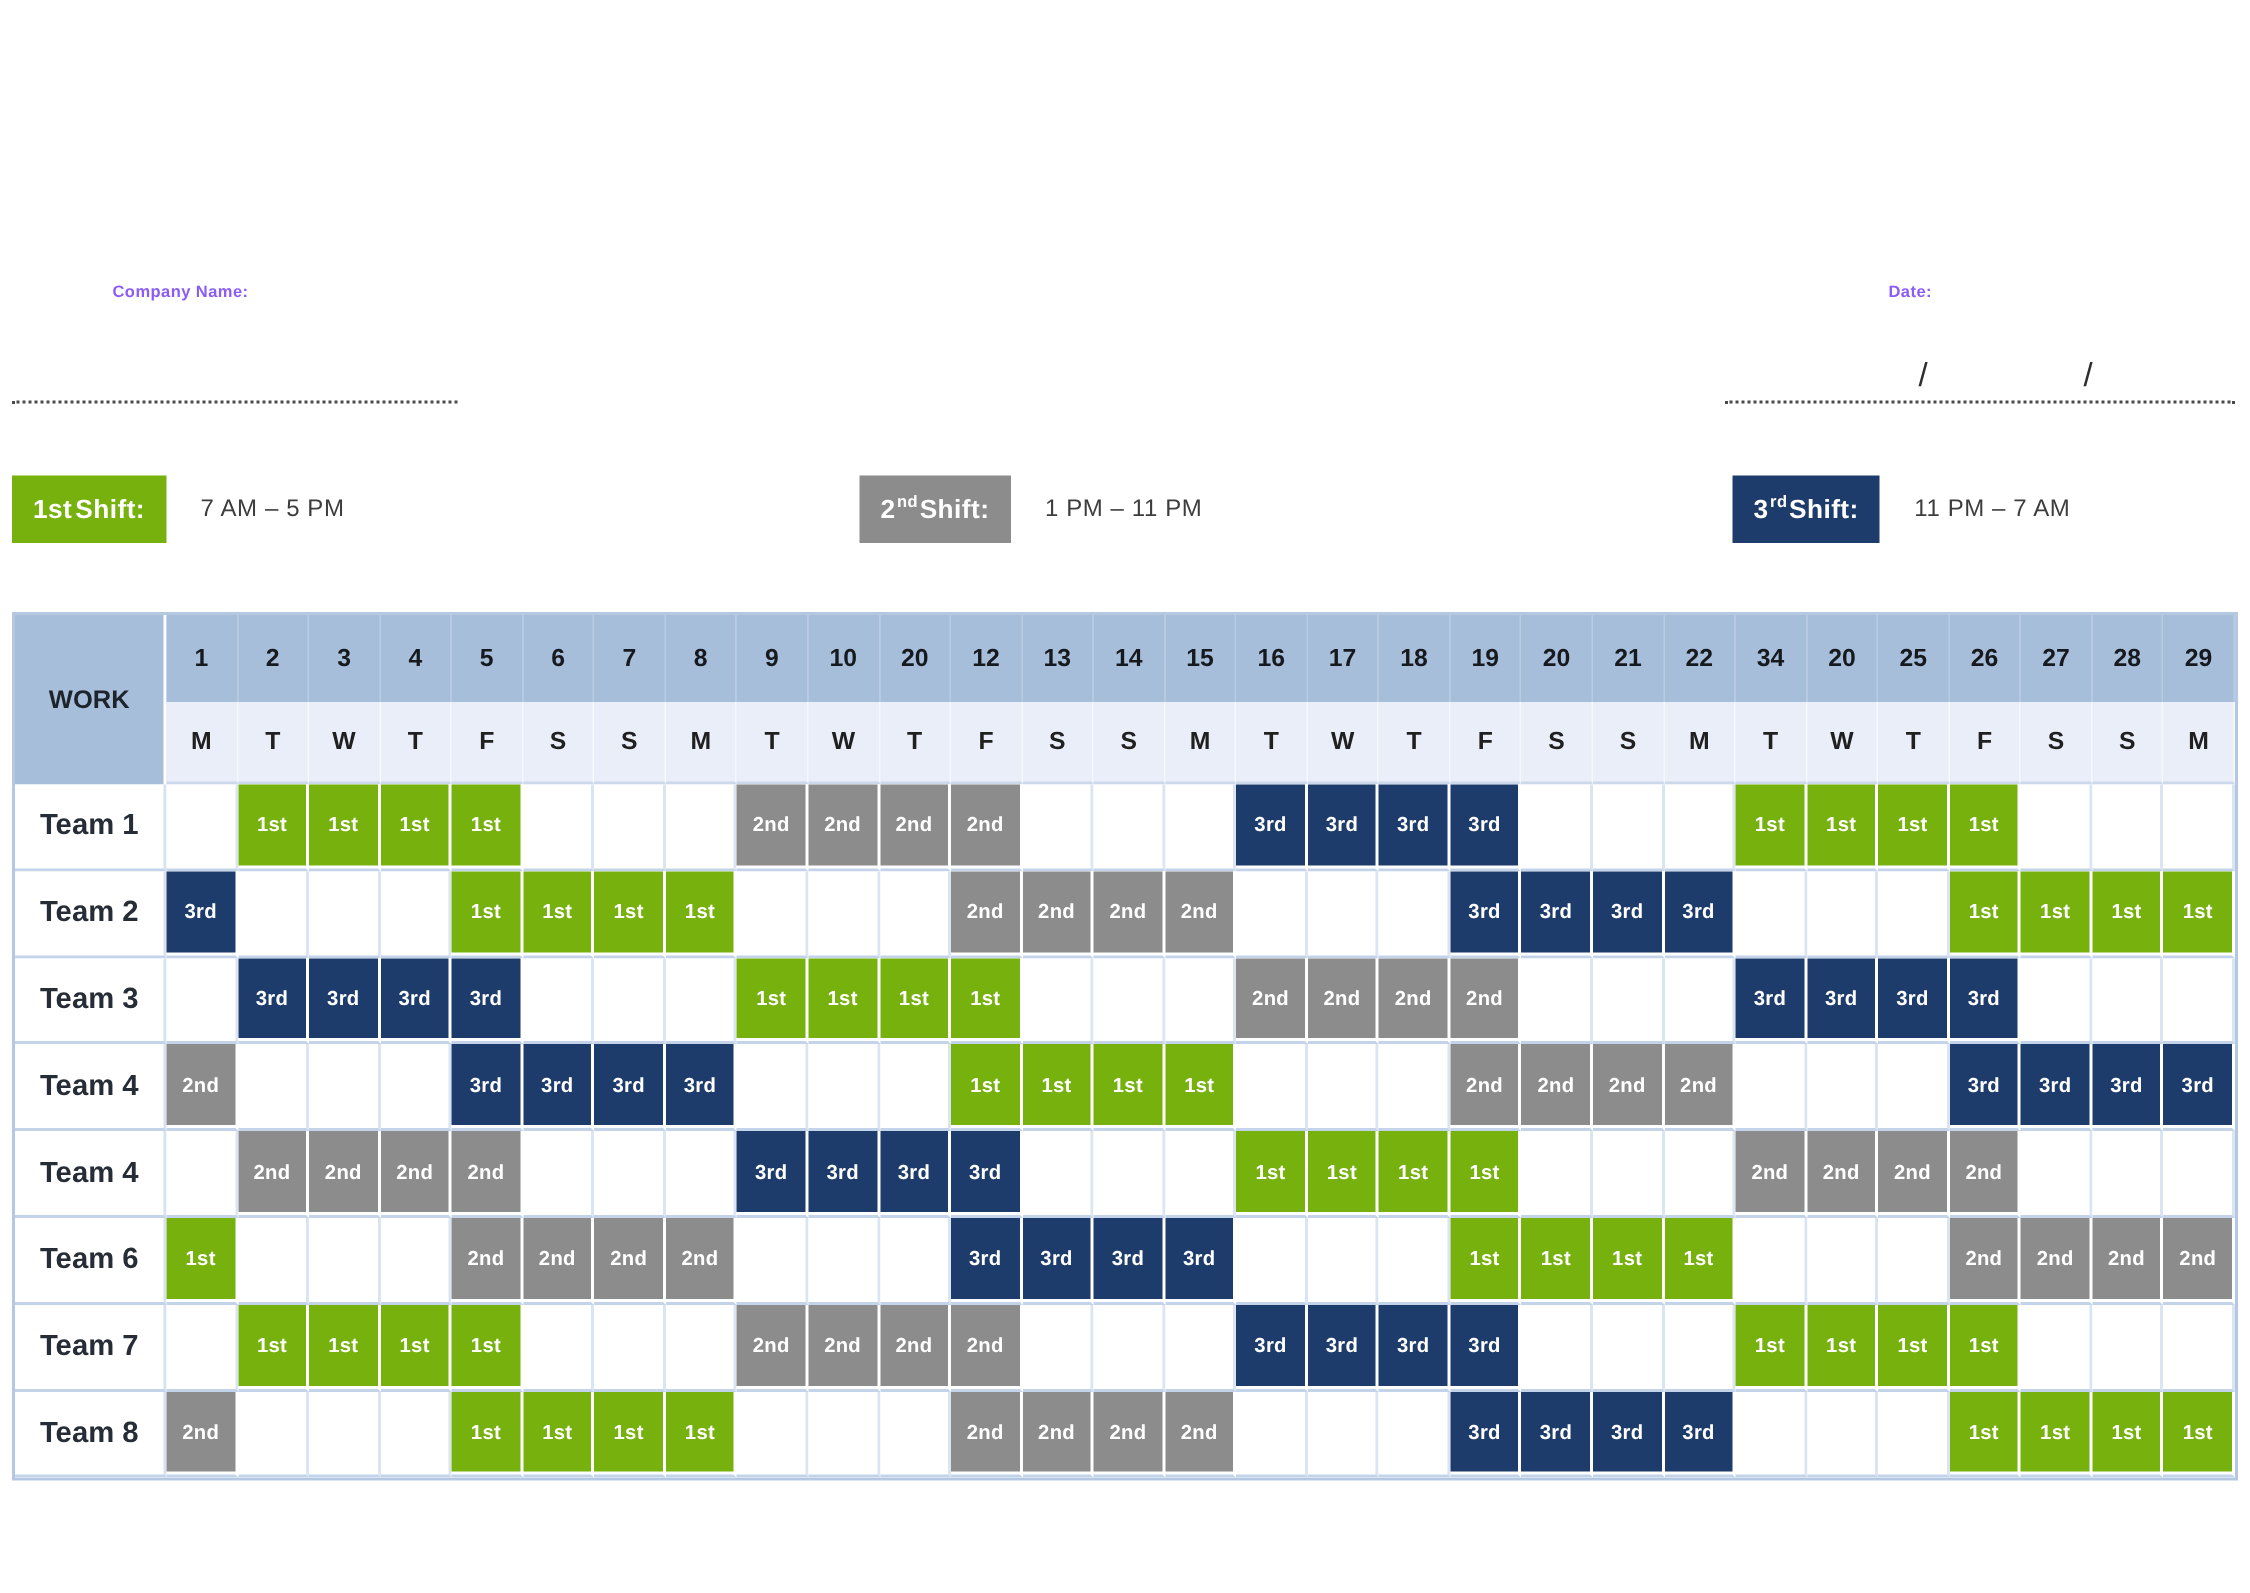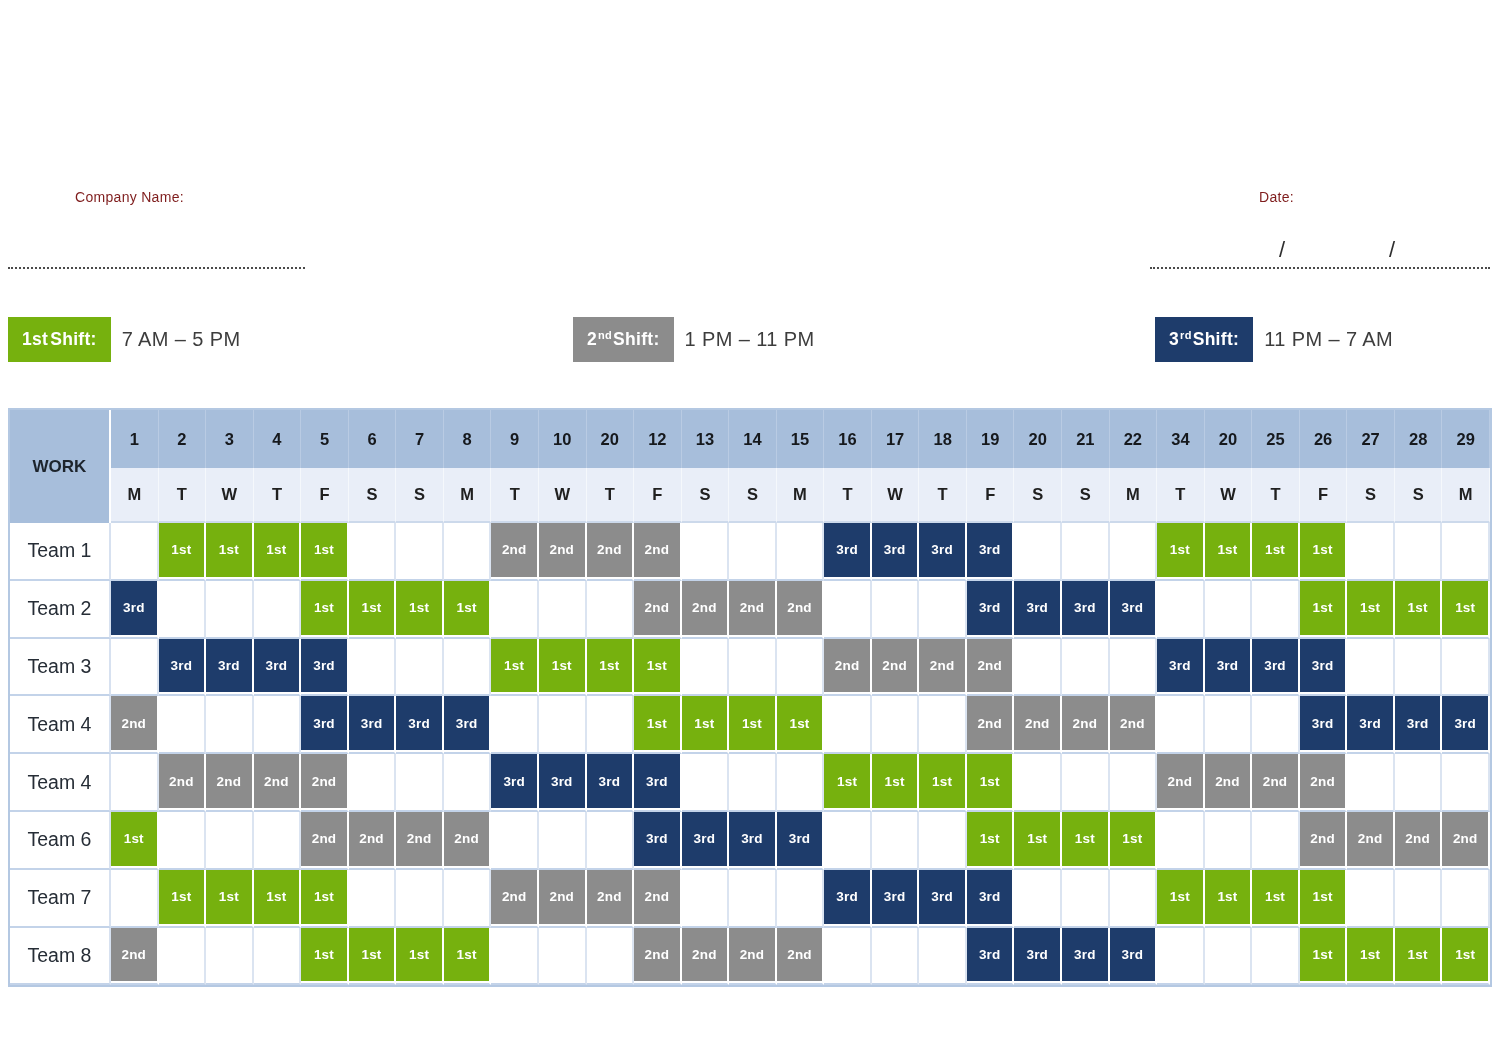--- a/index.html
+++ b/index.html
@@ -3,55 +3,55 @@
 <meta charset="utf-8">
 <style>
   html,body{margin:0;padding:0;background:#fff;}
   .page{position:relative;width:1500px;height:1062px;background:#ffffff;overflow:hidden;
         font-family:"Liberation Sans","DejaVu Sans",sans-serif;color:#222;}
 
   .title{position:absolute;top:76px;left:0;right:0;text-align:center;margin:0;
          font-family:"Liberation Serif","DejaVu Serif",serif;font-weight:700;
          font-size:47px;letter-spacing:1px;color:#0d0d0d;white-space:nowrap;}
 
-  .field-label{position:absolute;font-size:14px;font-weight:400;color:#7f1d1d;letter-spacing:.3px;}
+  .field-label{position:absolute;font-size:11px;font-weight:700;color:#8b5cf6;letter-spacing:.3px;}
   .company-label{left:75px;top:189px;}
   .date-label{left:1259px;top:189px;}
 
   .fill-line{position:absolute;height:16px;border-bottom:2px dotted #4a4a4a;}
   .company-line{left:8px;top:251px;width:297px;}
   .date-line{left:1150px;top:251px;width:340px;}
   .slash{position:absolute;top:237px;font-size:22px;color:#2e2e2e;}
   .slash.s1{left:1279px;}
   .slash.s2{left:1389px;}
 
   .legend-item{position:absolute;top:317px;height:45px;display:flex;align-items:center;}
   .legend-item.l1{left:8px;}
   .legend-item.l2{left:573px;}
   .legend-item.l3{left:1155px;}
   .legend-box{height:45px;display:flex;align-items:center;padding:0 14px;
               color:#ffffff;font-size:17.5px;font-weight:700;letter-spacing:.3px;}
   .legend-box sup{font-size:11px;line-height:0;margin:-9px 1px 0 1px;}
-  .legend-time{margin-left:11px;font-size:20px;color:#3d3d3d;letter-spacing:.4px;white-space:pre;}
+  .legend-time{margin-left:23px;font-size:16px;color:#3d3d3d;letter-spacing:.4px;white-space:pre;}
 
   .tbl{position:absolute;left:8px;top:408px;width:1484px;box-sizing:border-box;
        display:grid;grid-template-columns:101px repeat(29,1fr);
        grid-template-rows:58px 55px repeat(8,57.8px);
        border:2px solid #b4c8e2;background:#ffffff;}
 
   .corner{grid-row:1/3;grid-column:1;background:#a7bedb;display:flex;align-items:center;
           justify-content:center;font-weight:700;font-size:17px;color:#1d242c;
           border-right:2px solid #ffffff;box-sizing:border-box;}
   .num{background:#a7bedb;display:flex;align-items:center;justify-content:center;
        font-weight:700;font-size:16.5px;color:#16191d;border-right:1px solid #b9cbe3;box-sizing:border-box;}
   .dow{background:#e9eef8;display:flex;align-items:center;justify-content:center;
        font-weight:600;font-size:16.5px;color:#202020;border-right:1px solid #f5f8fc;
        border-bottom:2px solid #ccd9eb;box-sizing:border-box;}
   .name{background:#ffffff;display:flex;align-items:center;justify-content:center;
-        font-size:19.5px;font-weight:400;color:#262d36;border-right:2px solid #d7e1f0;
+        font-size:19.5px;font-weight:700;color:#262d36;border-right:2px solid #d7e1f0;
         border-bottom:2px solid #c3d3e9;box-sizing:border-box;}
   .cell{position:relative;background:#ffffff;border-right:2px solid #dbe4f1;
         border-bottom:2px solid #c3d3e9;box-sizing:border-box;}
   .cell.filled{border-right-color:#ffffff;}
   .shift{position:absolute;left:0;right:0;top:0;bottom:2px;display:flex;align-items:center;
          justify-content:center;color:#ffffff;font-size:13.5px;font-weight:600;letter-spacing:.2px;}
 </style>
 </head>
 <body>
 

